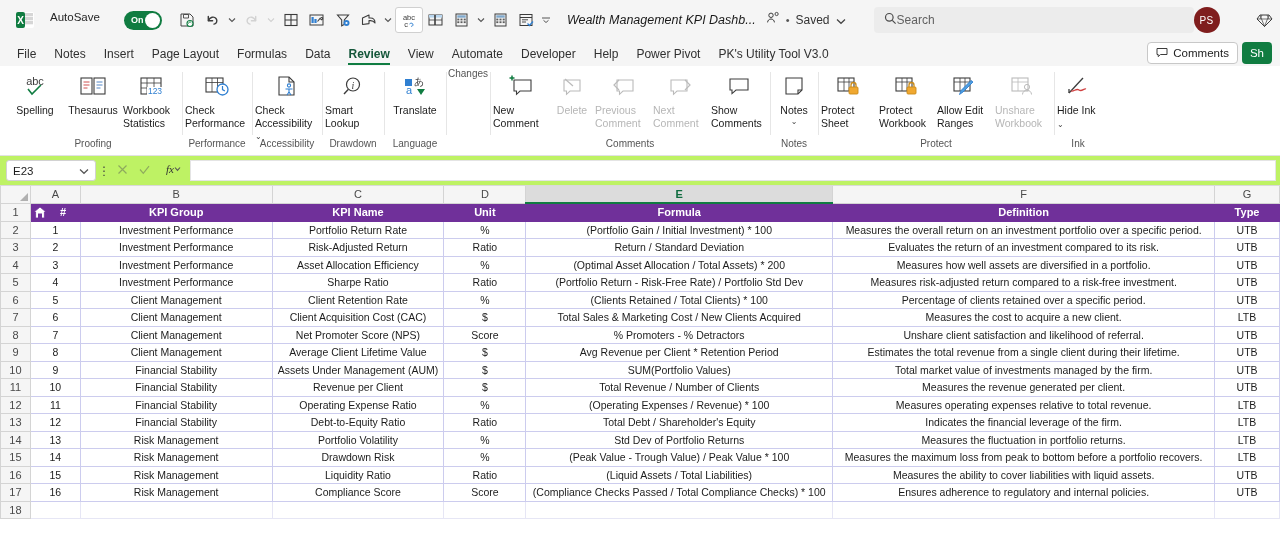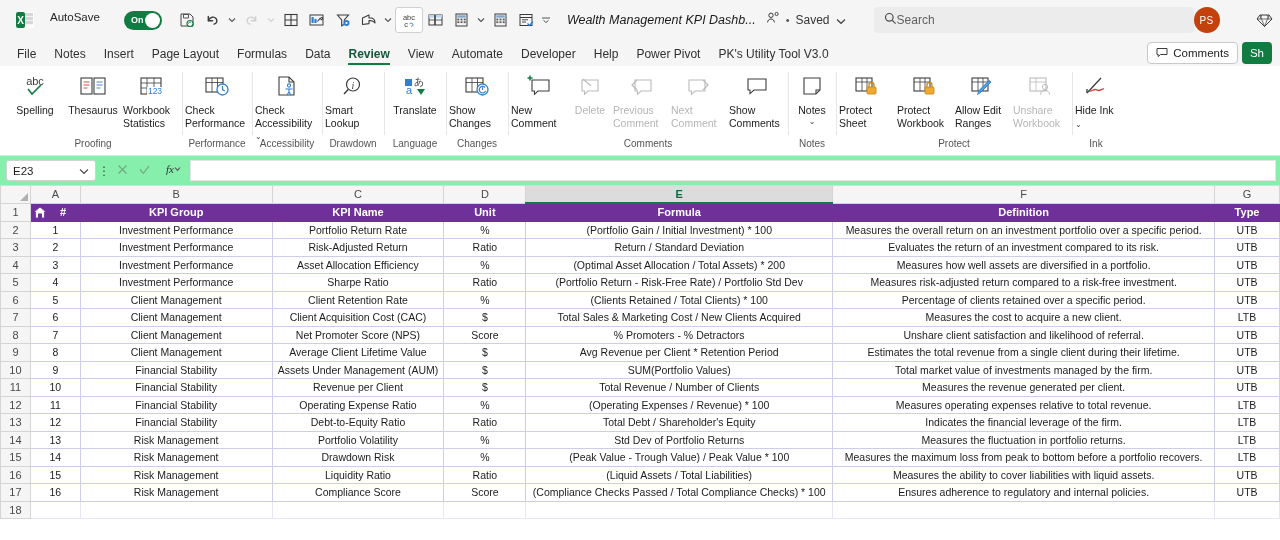--- a/index.html
+++ b/index.html
@@ -50,21 +50,21 @@
   .dot { font-size:11px; color:#555; }
   .searchbox {
     margin-left:28px; width:320px; height:26px; background:#ececec; border-radius:4px;
     display:flex; align-items:center; padding:0 10px; gap:0; flex:none;
   }
   .searchbox .ph { font-size:12px; color:#616161; }
   .title-right {
     margin-left:auto; display:flex; align-items:center; gap:2px; flex:none; padding-right:2px;
   }
   .avatar {
-    width:26px; height:26px; border-radius:50%; background:#c2410c; color:#fff;
+    width:26px; height:26px; border-radius:50%; background:#7f1d1d; color:#fff;
     font-size:10px; display:flex; align-items:center; justify-content:center;
     letter-spacing:.3px; flex:none; margin-right:26px;
   }
   .tbtn { width:34px; height:28px; display:flex; align-items:center; justify-content:center; flex:none; }
 
   
   .tabsbar {
     height:26px; background:#f5f5f5; display:flex; align-items:flex-end;
     padding:0 8px; flex:none; position:relative;
   }
@@ -112,21 +112,21 @@
   .rbtn.wide { width:66px; }
   .rbtn.wide .lbl { max-width:66px; }
   .rbtn.narrow { width:44px; }
   .rbtn.narrow .lbl { max-width:44px; }
   .rbtn.disabled .lbl { color:#b6b6b6; }
   .rbtn.disabled .ico { opacity:.35; }
   .cv { font-size:8px; color:#444; }
 
   
   .fbar {
-    height:30px; background:#86efac; display:flex; align-items:center;
+    height:30px; background:#bef264; display:flex; align-items:center;
     padding:0 4px 0 6px; gap:0; flex:none; border-bottom:1px solid #d9d9d9;
   }
   .namebox {
     width:90px; height:21px; border:1px solid #d2d2d2; border-radius:3px; background:#fff;
     display:flex; align-items:center; padding:0 6px; font-size:11.5px; color:#1c1c1c;
   }
   .namebox .nb-car { margin-left:auto; }
   .kebab { width:16px; display:flex; align-items:center; justify-content:center; color:#444; font-size:12px; }
   .fb-icons { display:flex; align-items:center; gap:9px; padding:0 8px 0 4px; }
   .fb-input {
@@ -486,34 +486,20 @@
                 <path d="M17 16h8l-4 6z" fill="#107c41"></path>
               </svg>
           </span>
           <span class="lbl">Translate</span>
         </div>
       </div>
       <div class="rgroup-name">Language</div>
     </div>
 
     <div class="rgroup">
-      <div class="rgroup-items">
-        <div class="rbtn">
-          <span class="ico">
-            <svg width="30" height="28" viewBox="0 0 30 28">
-                <rect x="4" y="5" width="17" height="14" fill="none" stroke="#3c3c3c" stroke-width="1.1"></rect>
-                <path d="M4 9.5h17M10 5v14M15.5 5v14" stroke="#3c3c3c" stroke-width=".8"></path>
-                <circle cx="20.5" cy="16.5" r="5.5" fill="#fff" stroke="#2f7fd1" stroke-width="1.3"></circle>
-                <path d="M23 14.5a3.3 3.3 0 1 0 .6 3.4" stroke="#2f7fd1" fill="none" stroke-width="1.2"></path>
-                <path d="M20.5 14.3V17" stroke="#2f7fd1" stroke-width="1.1"></path>
-              </svg>
-          </span>
-          <span class="lbl">Show Changes</span>
-        </div>
-      </div>
       <div class="rgroup-name">Changes</div>
     </div>
 
     <div class="rgroup">
       <div class="rgroup-items">
         <div class="rbtn">
           <span class="ico">
             <svg width="30" height="28" viewBox="0 0 30 28">
                 <path d="M8 7h17v11h-11l-3.5 3.3V18H8z" fill="none" stroke="#3c3c3c" stroke-width="1.1"></path>
                 <path d="M6 7.5V2.5M3.5 5h5" stroke="#107c41" stroke-width="1.5"></path>

